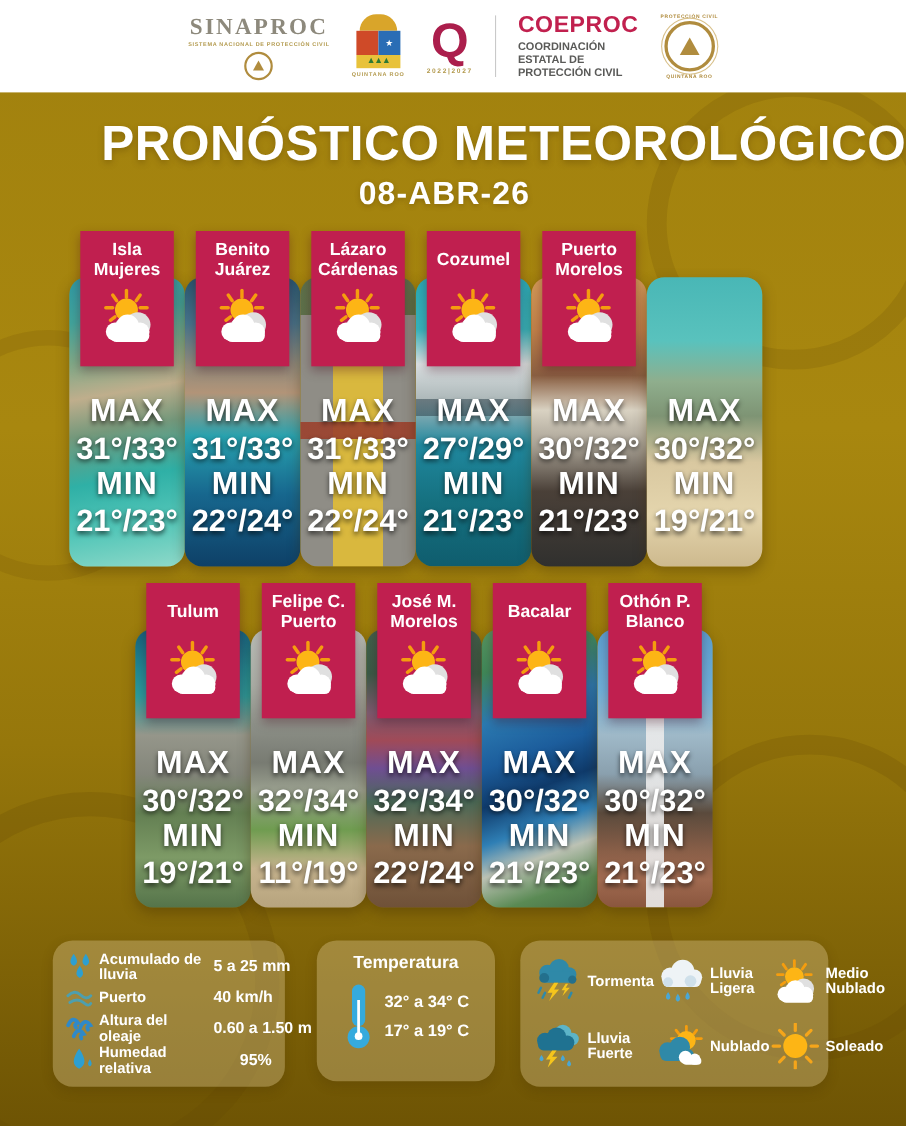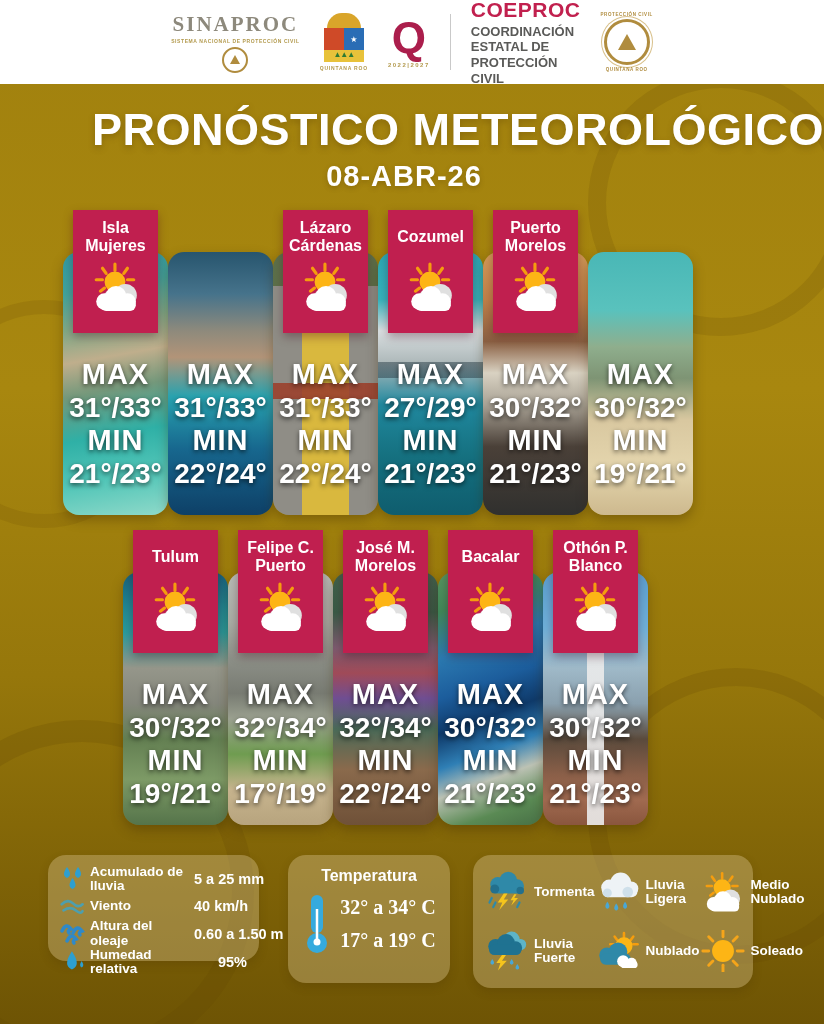--- a/index.html
+++ b/index.html
@@ -29,21 +29,21 @@
   .crest-mid .half-l{flex:1;background:#cf4a28;}
   .crest-mid .half-r{flex:1;background:#2a6db5;color:#fff;font-size:8px;display:flex;align-items:center;justify-content:center;}
   .crest-bot{width:40px;height:12px;background:#e8c23a;color:#2e7a33;font-size:8px;line-height:10px;text-align:center;letter-spacing:-1px;}
   .crest-label{font-size:5px;font-weight:700;color:#b39a4e;letter-spacing:.8px;margin-top:3px;}
   .q-logo{display:flex;flex-direction:column;align-items:center;}
   .q-glyph{font-size:44px;line-height:44px;font-weight:800;color:#ab1e4c;}
   .q-years{font-size:6px;font-weight:700;color:#b39a4e;letter-spacing:1.5px;margin-top:2px;}
   .v-div{width:1px;height:56px;background:#c9c9c9;}
   .coeproc{display:flex;flex-direction:column;align-items:flex-start;}
   .coeproc-title{font-size:21px;font-weight:800;color:#c1204e;letter-spacing:.5px;}
-  .coeproc-sub{font-size:13px;font-weight:700;color:#5a5a58;width:96px;line-height:1.2;margin-top:2px;}
+  .coeproc-sub{font-size:10px;font-weight:700;color:#5a5a58;width:96px;line-height:1.2;margin-top:2px;}
   .pc-seal{display:flex;flex-direction:column;align-items:center;}
   .pc-text{font-size:4.5px;font-weight:700;color:#b08c3e;letter-spacing:.6px;}
   .pc-ring{width:40px;height:40px;border-radius:50%;border:3px solid #b08c3e;background:#fff;
            display:flex;align-items:center;justify-content:center;margin:2px 0;
            box-shadow:0 0 0 2px #fff,0 0 0 3px #d8c08a;}
   .pc-tri{width:0;height:0;border-left:9px solid transparent;border-right:9px solid transparent;border-bottom:16px solid #b08c3e;}
 
   
   .page-title{position:absolute;top:104px;left:0;right:0;text-align:right;color:#fff;
               font-size:45px;font-weight:800;letter-spacing:.5px;z-index:2;
@@ -84,33 +84,33 @@
   .ph-6{background:linear-gradient(180deg,#16607c 0%,#1f8793 14%,#2a9b9c 24%,#95968a 38%,#84867b 52%,#637f52 66%,#7d9a66 82%,#55744a 100%);}
   .ph-7{background:linear-gradient(180deg,#b8bcb6 0%,#a9aca4 20%,#8d9088 34%,#787b72 48%,#9aa08f 58%,#6f9c50 72%,#c7b48e 86%,#b7a47e 100%);}
   .ph-8{background:linear-gradient(180deg,#41604a 0%,#3a5a46 16%,#7c5a6e 30%,#a04a58 40%,#6f4e92 50%,#4a6a58 62%,#8a6a4c 78%,#6f5138 100%);}
   .ph-9{background:linear-gradient(160deg,#57935f 0%,#3f8758 14%,#2b79b0 30%,#1c5d9c 44%,#0f3a6a 56%,#2f7fb5 68%,#bcc2b4 78%,#5a8a54 90%,#476f45 100%);}
   .ph-10{background:linear-gradient(90deg,transparent 42%,rgba(235,235,235,.9) 42% 58%,transparent 58%),
                     linear-gradient(180deg,#5a9dce 0%,#6fb0d9 22%,#9fb9c8 38%,#8aa0ae 52%,#5a4a3c 66%,#8a5f48 80%,#a06a50 90%,#8a563e 100%);}
 
   
   .panel{position:absolute;top:855px;background:rgba(234,216,170,.32);border-radius:18px;z-index:3;
          box-shadow:0 4px 10px rgba(60,40,0,.18);color:#fff;}
-  .panel-cond{left:48px;width:211px;height:106px;padding:10px 12px;box-sizing:border-box;
+  .panel-cond{left:48px;width:211px;height:133px;padding:10px 12px;box-sizing:border-box;
               display:flex;flex-direction:column;justify-content:space-between;}
   .cond-row{display:grid;grid-template-columns:30px 104px 1fr;align-items:center;}
   .cond-icon{width:26px;height:26px;}
   .cond-label{font-size:13.5px;font-weight:800;line-height:1.05;}
   .cond-value{font-size:14.5px;font-weight:800;text-align:right;white-space:nowrap;}
 
   .panel-temp{left:288px;width:162px;height:128px;padding:12px 10px;box-sizing:border-box;text-align:center;}
   .temp-title{font-size:16px;font-weight:800;}
   .temp-body{display:flex;align-items:center;justify-content:center;gap:8px;margin-top:8px;}
   .thermo{width:30px;height:62px;}
   .temp-vals{display:flex;flex-direction:column;gap:10px;}
-  .temp-val{font-size:20px;font-weight:800;white-space:nowrap;font-family:Liberation Serif, serif;}
+  .temp-val{font-size:15px;font-weight:800;white-space:nowrap;}
 
   .panel-icons{left:473px;width:280px;height:133px;padding:8px 10px;box-sizing:border-box;
                display:grid;grid-template-columns:1fr 1fr 1fr;grid-template-rows:1fr 1fr;}
   .li-item{display:flex;align-items:center;gap:5px;}
   .li-icon{width:46px;height:42px;flex:0 0 auto;}
   .li-label{font-size:13.5px;font-weight:800;line-height:1.05;}
 
   svg{display:block;}
   .hidden-defs{position:absolute;width:0;height:0;overflow:hidden;}
 </style>
@@ -313,20 +313,26 @@
       </div>
       <div class="card-temps">
         <div class="t-label">MAX</div>
         <div class="t-val">31°/33°</div>
         <div class="t-label">MIN</div>
         <div class="t-val">21°/23°</div>
       </div>
     </div>
     <div class="card">
       <div class="card-photo ph-1"></div>
+      <div class="card-badge">
+        <div class="badge-name">Benito Juárez</div>
+        <svg class="badge-icon" viewBox="0 0 54 48">
+            <use href="#sym-suncloud"></use>
+          </svg>
+      </div>
       <div class="card-temps">
         <div class="t-label">MAX</div>
         <div class="t-val">31°/33°</div>
         <div class="t-label">MIN</div>
         <div class="t-val">22°/24°</div>
       </div>
     </div>
     <div class="card">
       <div class="card-photo ph-2"></div>
       <div class="card-badge">
@@ -404,21 +410,21 @@
       <div class="card-badge">
         <div class="badge-name">Felipe C. Puerto</div>
         <svg class="badge-icon" viewBox="0 0 54 48">
             <use href="#sym-suncloud"></use>
           </svg>
       </div>
       <div class="card-temps">
         <div class="t-label">MAX</div>
         <div class="t-val">32°/34°</div>
         <div class="t-label">MIN</div>
-        <div class="t-val">17°/19°</div>
+        <div class="t-val">11°/19°</div>
       </div>
     </div>
     <div class="card">
       <div class="card-photo ph-8"></div>
       <div class="card-badge">
         <div class="badge-name">José M. Morelos</div>
         <svg class="badge-icon" viewBox="0 0 54 48">
             <use href="#sym-suncloud"></use>
           </svg>
       </div>
@@ -466,21 +472,21 @@
       <svg class="cond-icon" viewBox="0 0 26 26">
           <use href="#sym-drops3"></use>
         </svg>
       <div class="cond-label">Acumulado de lluvia</div>
       <div class="cond-value">5 a 25 mm</div>
     </div>
     <div class="cond-row">
       <svg class="cond-icon" viewBox="0 0 30 24">
           <use href="#sym-wind"></use>
         </svg>
-      <div class="cond-label">Viento</div>
+      <div class="cond-label">Puerto</div>
       <div class="cond-value">40 km/h</div>
     </div>
     <div class="cond-row">
       <svg class="cond-icon" viewBox="0 0 26 26">
           <use href="#sym-wave"></use>
         </svg>
       <div class="cond-label">Altura del oleaje</div>
       <div class="cond-value">0.60 a 1.50 m</div>
     </div>
     <div class="cond-row">

